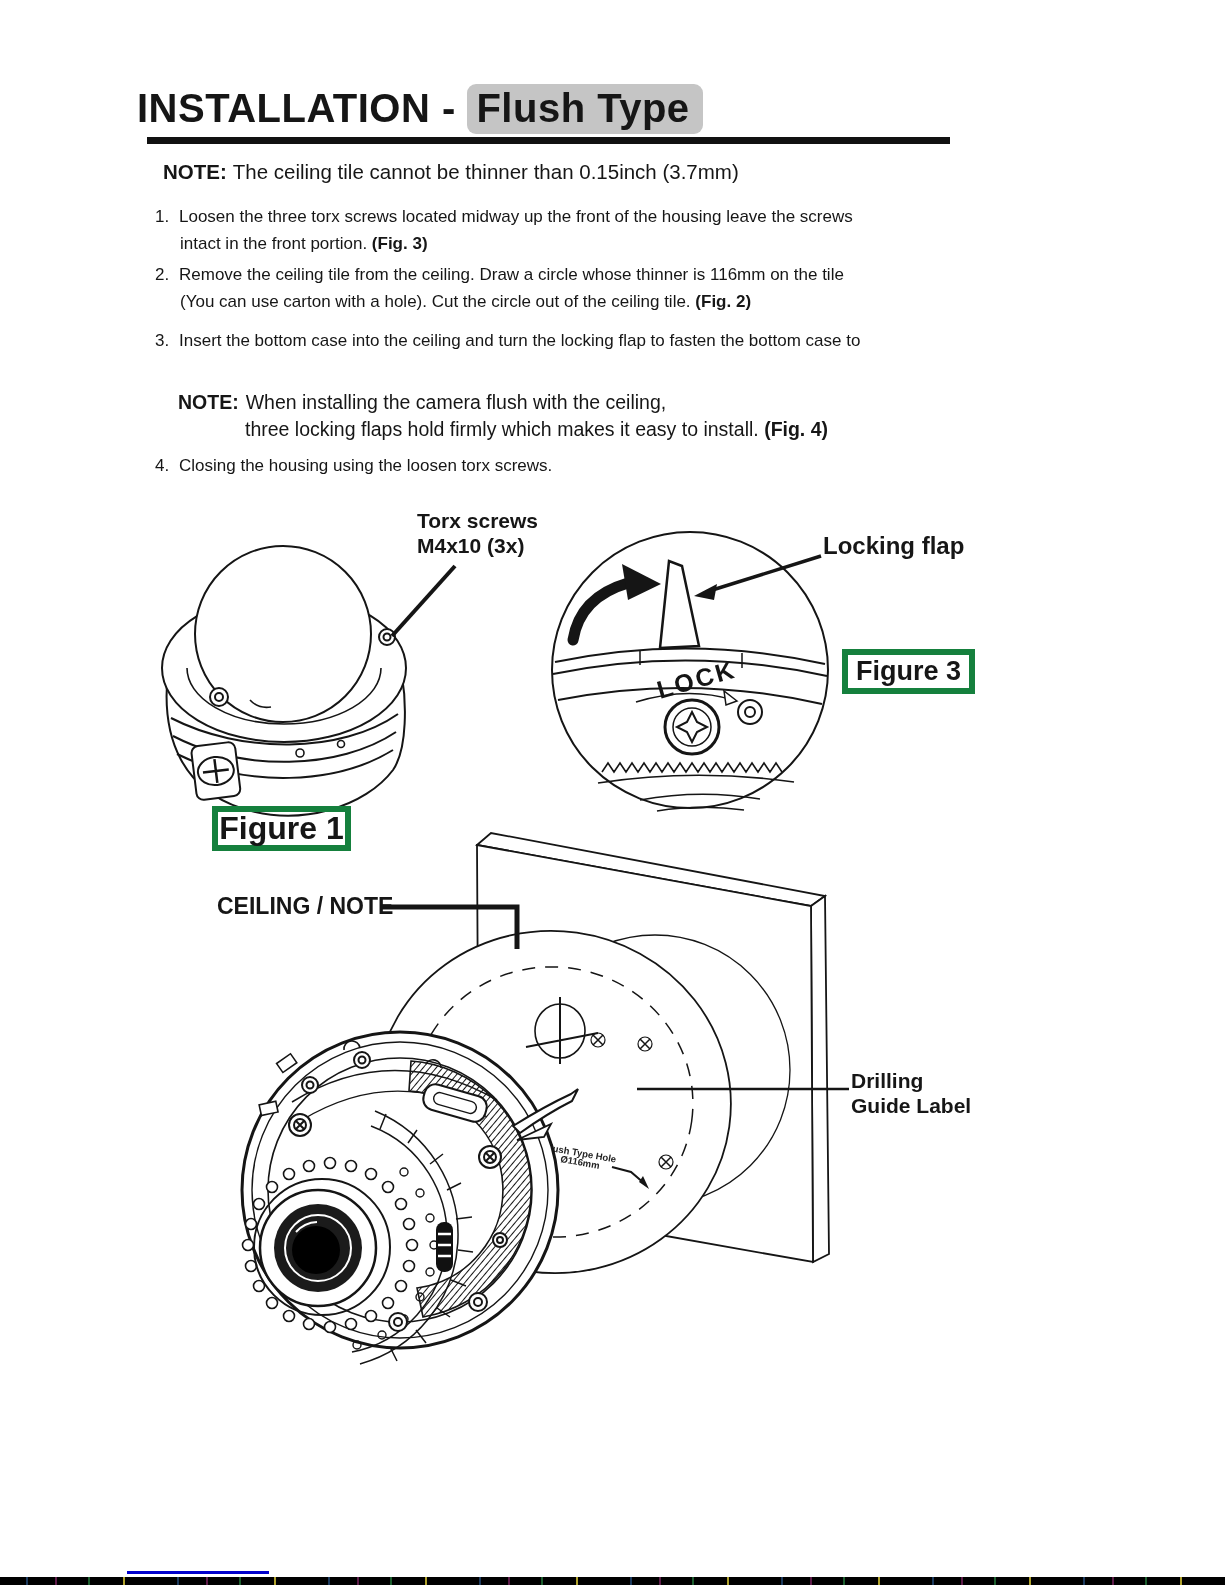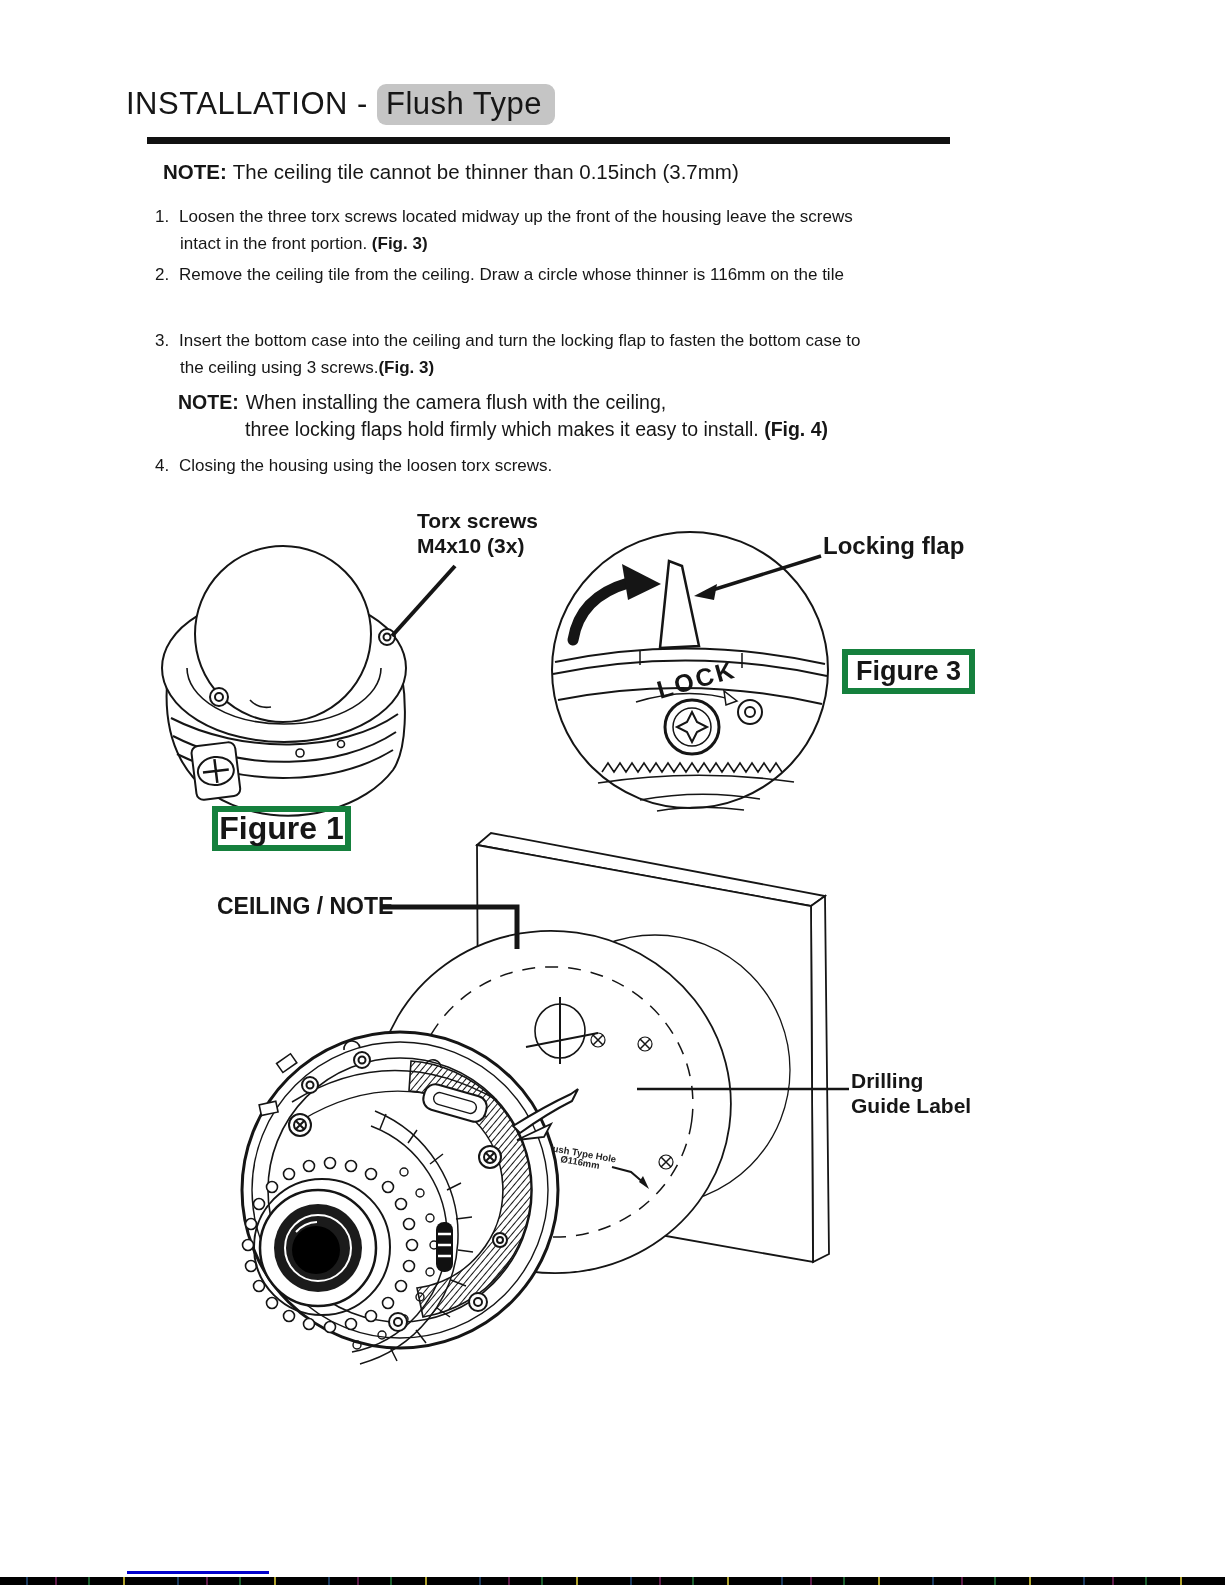--- a/index.html
+++ b/index.html
@@ -1,20 +1,20 @@
 <!DOCTYPE html>
 <html><head>
 <meta charset="utf-8">
 <style>
   html,body{margin:0;padding:0;background:#888;}
   .page{position:relative;width:1225px;height:1585px;background:#ffffff;
         font-family:"Liberation Sans",sans-serif;color:#161616;overflow:hidden;}
   .abs{position:absolute;}
   
-  .title{left:126px;top:86px;font-size:31px;font-weight:normal;white-space:nowrap;letter-spacing:.5px;}
+  .title{left:137px;top:86px;font-size:40px;font-weight:bold;white-space:nowrap;letter-spacing:.5px;}
   .hl{background:#c5c5c5;border-radius:9px;padding:2px 13px 4px 9px;}
   .rule{left:147px;top:137px;width:803px;height:7px;background:#111;}
   
   .note1{left:163px;top:160px;font-size:20.5px;}
   .note1 b{margin-right:6px;}
   .step{font-size:17px;line-height:27px;}
   .snum{display:inline-block;width:24px;}
   .s2{margin-left:25px;}
   .note2{left:178px;top:389px;font-size:19.5px;line-height:27px;}
   .note2 b.lbl{margin-right:7px;}
@@ -46,24 +46,24 @@
   <div class="abs rule"></div>
 
   <div class="abs note1"><b>NOTE:</b><span>The ceiling tile cannot be thinner than 0.15inch (3.7mm)</span></div>
 
   <div class="abs step" style="left:155px;top:203px">
     <div><span class="snum">1.</span><span>Loosen the three torx screws located midway up the front of the housing leave the screws</span></div>
     <div class="s2"><span>intact in the front portion.</span> <b class="figref">(Fig. 3)</b></div>
   </div>
   <div class="abs step" style="left:155px;top:261px">
     <div><span class="snum">2.</span><span>Remove the ceiling tile from the ceiling. Draw a circle whose thinner is 116mm on the tile</span></div>
+    <div class="s2"><span>(You can use carton with a hole). Cut the circle out of the ceiling tile.</span> <b class="figref">(Fig. 2)</b></div>
   </div>
   <div class="abs step" style="left:155px;top:327px">
     <div><span class="snum">3.</span><span>Insert the bottom case into the ceiling and turn the locking flap to fasten the bottom case to</span></div>
-    <div class="s2"><span>the ceiling using 3 screws.</span><b class="figref">(Fig. 3)</b></div>
   </div>
   <div class="abs note2">
     <div><b class="lbl">NOTE:</b><span>When installing the camera flush with the ceiling,</span></div>
     <div class="n2l2"><span>three locking flaps hold firmly which makes it easy to install.</span> <b class="figref">(Fig. 4)</b></div>
   </div>
   <div class="abs step" style="left:155px;top:452px">
     <div><span class="snum">4.</span><span>Closing the housing using the loosen torx screws.</span></div>
   </div>
 
   <svg style="left:150px;top:495px" width="330" height="370" viewBox="150 495 330 370">

